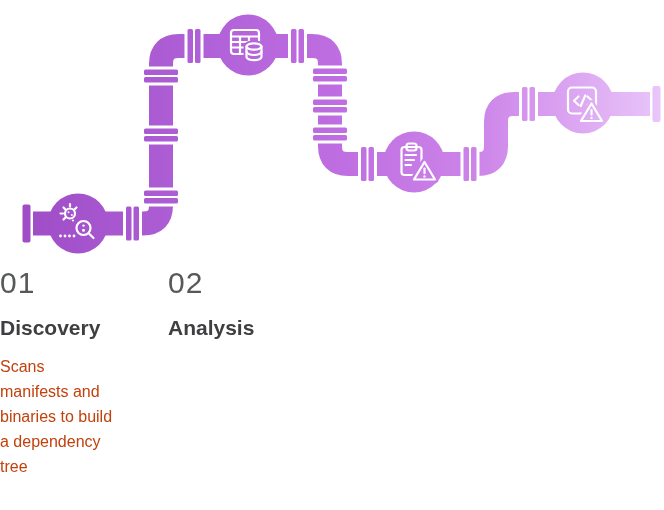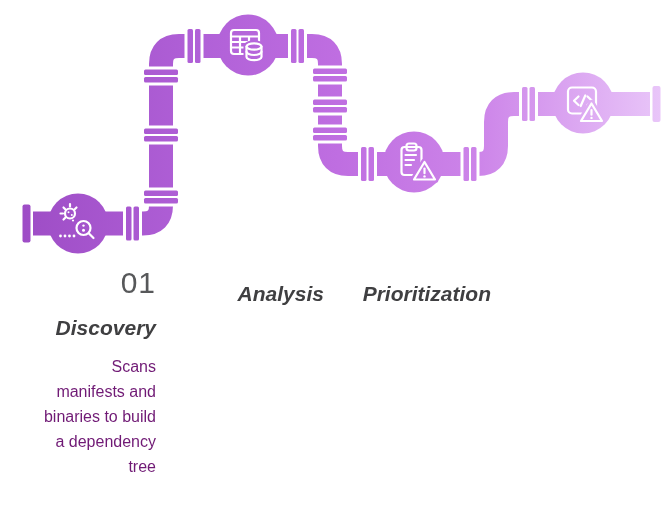--- a/index.html
+++ b/index.html
@@ -2,31 +2,30 @@
 <html><head>
 <meta charset="utf-8">
 <style>
   html,body{margin:0;padding:0;background:#ffffff;}
   .canvas{
     position:relative;width:664px;height:510px;background:#ffffff;overflow:hidden;
     font-family:"Liberation Sans",sans-serif;
   }
   .pipe-svg{position:absolute;left:0;top:0;}
   .steps{position:absolute;left:0;top:0;width:664px;height:510px;}
-  .step{position:absolute;width:156px;text-align:right;}
+  .step{position:absolute;width:156px;text-align:left;}
   .step-number{
     font-size:30px;line-height:34px;color:#57585a;font-weight:400;letter-spacing:1px;
   }
   .step-title{
-    margin:15px 0 0 8px;font-size:21px;line-height:25px;font-weight:700;color:#3f3f41;
+    margin:15px 0 0 0;font-size:21px;line-height:25px;font-weight:700;color:#3f3f41;
     white-space:pre-line;
-    font-style:italic;
   }
   .step-desc{
-    margin:14px 0 0 0;font-size:16px;line-height:25px;color:#701a75;white-space:pre-line;
+    margin:14px 0 0 0;font-size:16px;line-height:25px;color:#c2410c;white-space:pre-line;
   }
   .icon-stroke{fill:none;stroke:#ffffff;stroke-width:2.2;stroke-linecap:round;stroke-linejoin:round;}
 </style>
 </head>
 <body>
 
 <div class="canvas">
 
   <svg class="pipe-svg" width="664" height="260" viewBox="0 0 664 260">
     <defs>
@@ -176,20 +175,20 @@
     <div class="step" style="left:0px;top:266px;">
       <div class="step-number">01</div>
       <h3 class="step-title">Discovery</h3>
       <p class="step-desc">Scans
 manifests and
 binaries to build
 a dependency
 tree</p>
     </div>
     <div class="step" style="left:168px;top:266px;">
+      <div class="step-number">02</div>
       <h3 class="step-title">Analysis</h3>
     </div>
     <div class="step" style="left:335px;top:266px;">
-      <h3 class="step-title">Prioritization</h3>
     </div>
   </div>
 
 </div>
 
 </body></html>

